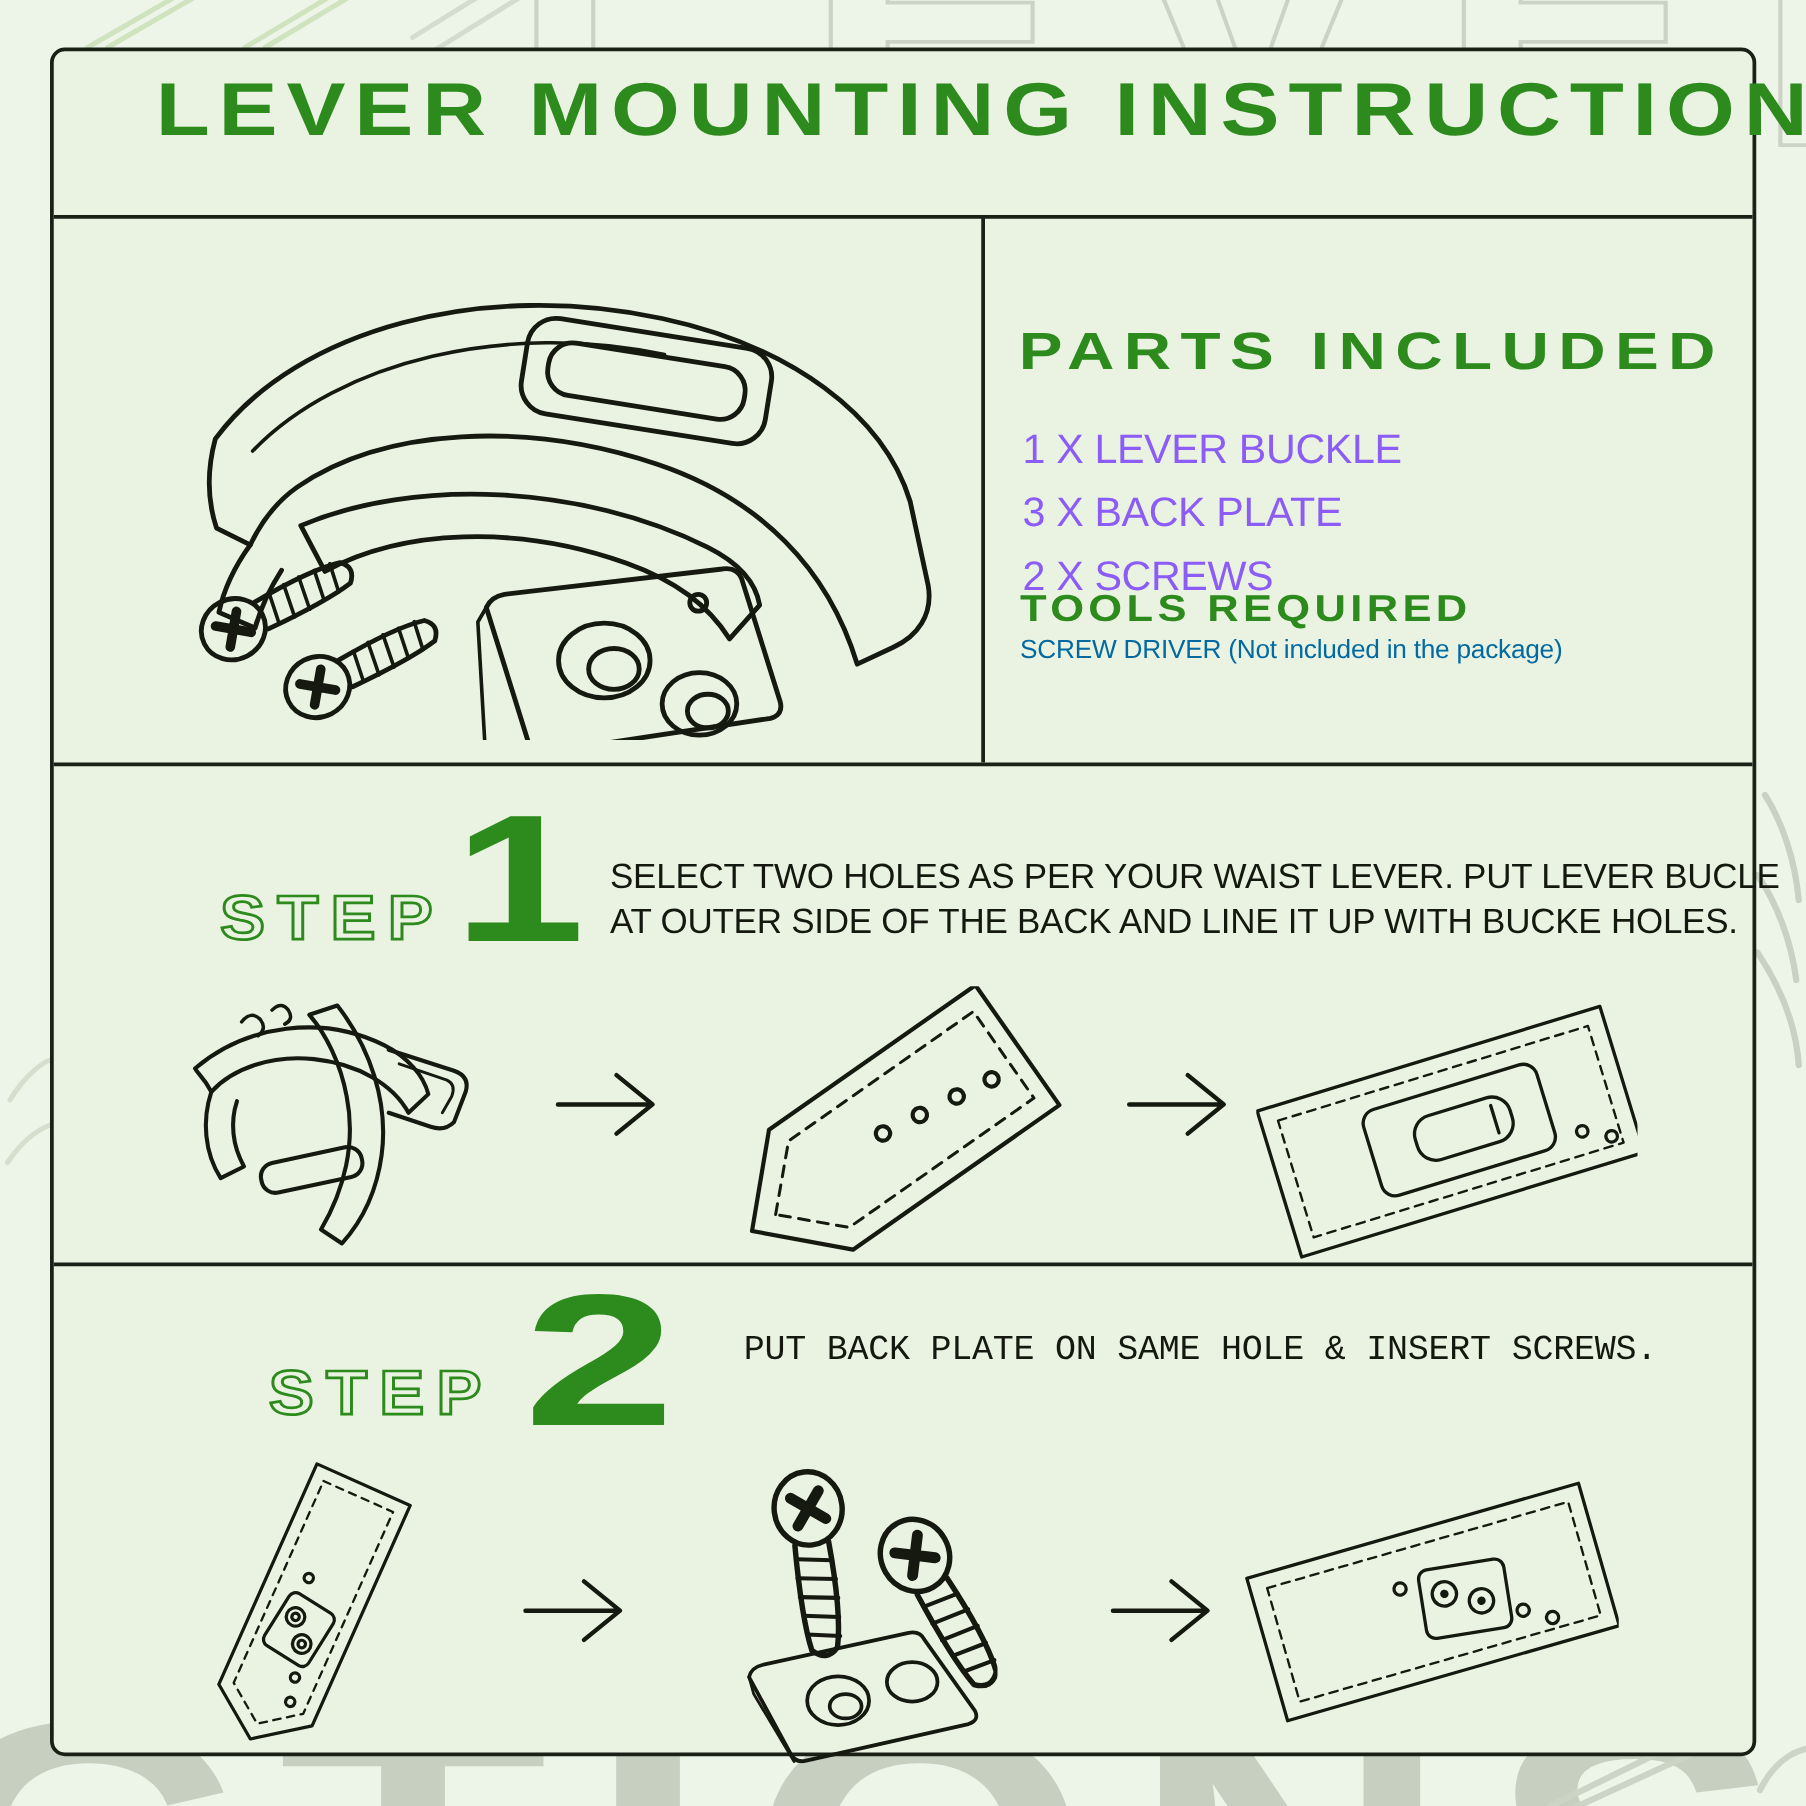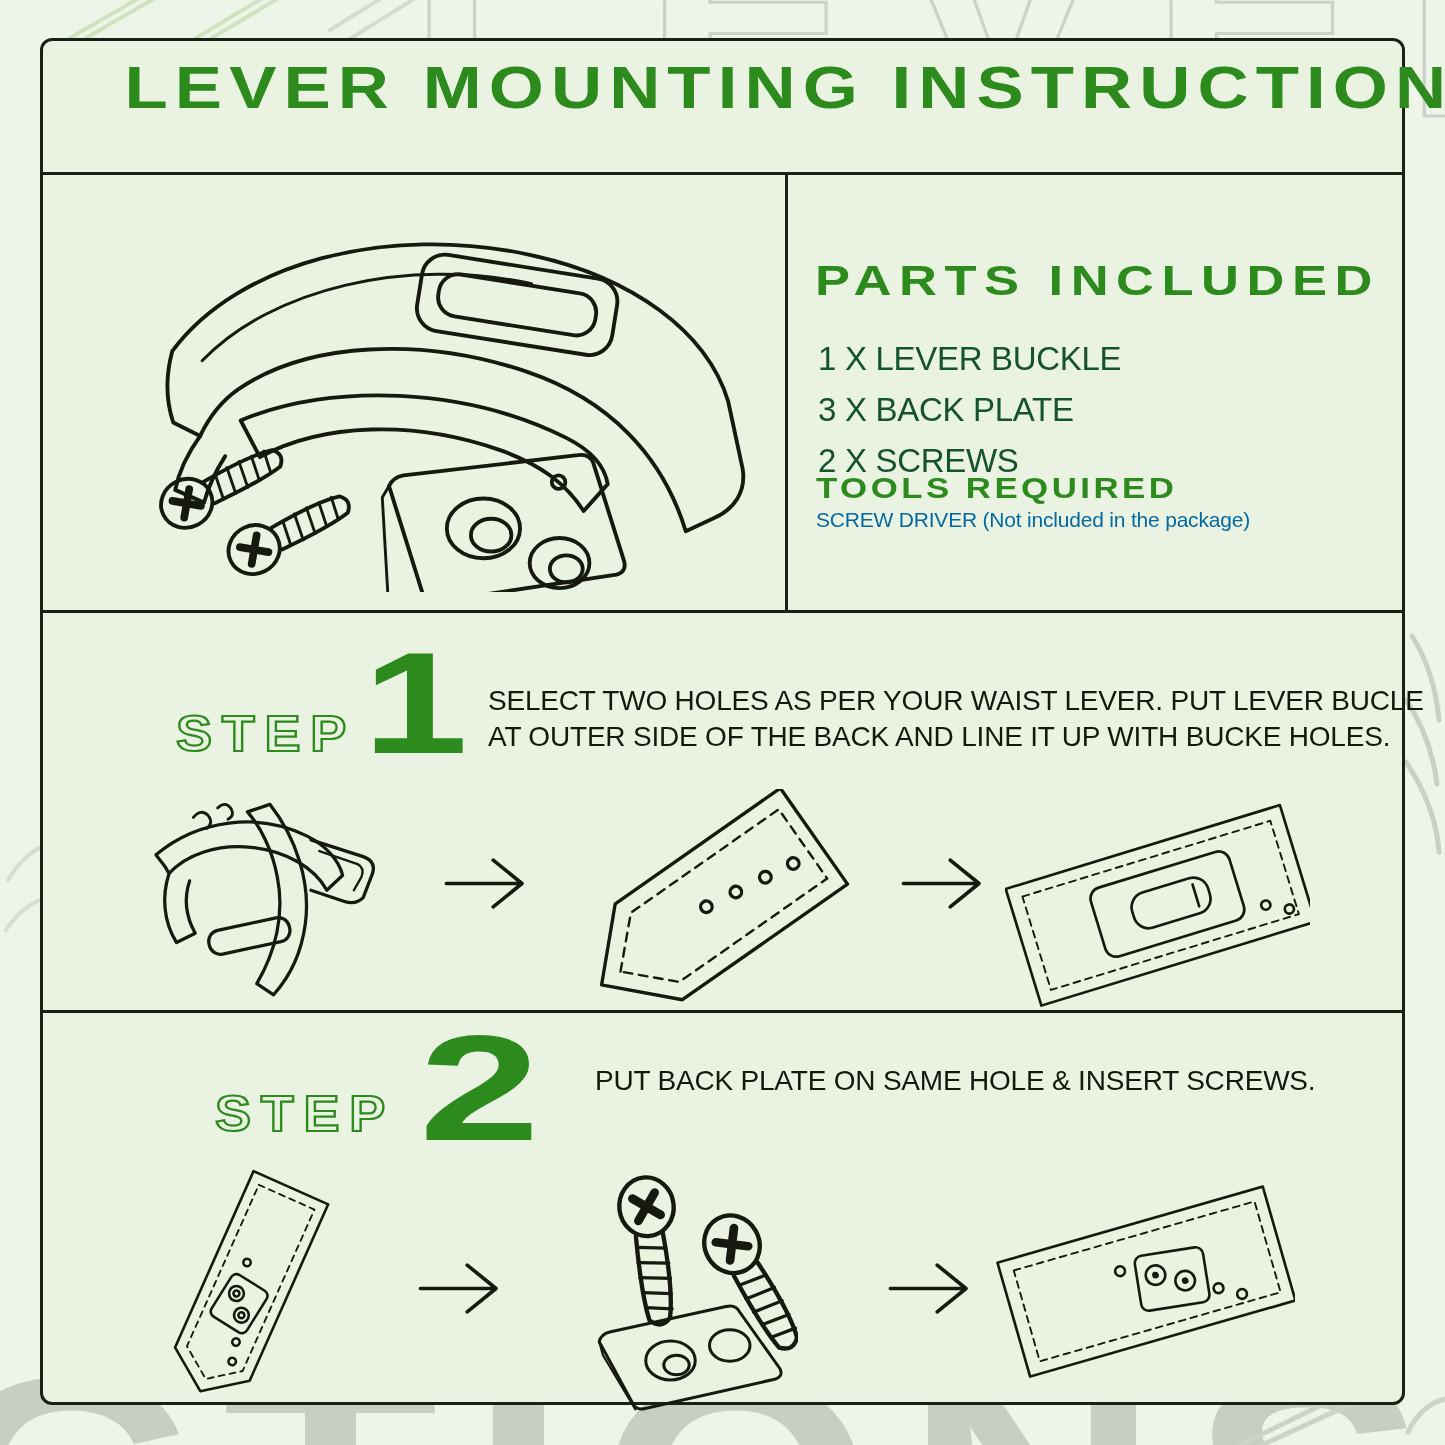--- a/index.html
+++ b/index.html
@@ -36,21 +36,21 @@
     font-size:60px;font-weight:700;letter-spacing:6px;color:#2d8a1d;
     transform:scaleX(1.18);transform-origin:center;white-space:nowrap;
   }
   
   .parts-illo{position:absolute;left:28px;top:156px;}
   .parts-heading{
     position:absolute;left:772px;top:216px;
     font-size:42px;font-weight:700;letter-spacing:6px;color:#2d8a1d;
     transform:scaleX(1.25);transform-origin:left top;white-space:nowrap;
   }
-  .parts-items{position:absolute;left:775px;top:292px;font-size:33px;line-height:51px;color:#14532d;letter-spacing:-0.3px;}
+  .parts-items{position:absolute;left:775px;top:292px;font-size:33px;line-height:51px;color:#8b5cf6;letter-spacing:-0.3px;}
   .tools-heading{
     position:absolute;left:773px;top:430px;
     font-size:30px;font-weight:700;letter-spacing:3px;color:#2d8a1d;
     transform:scaleX(1.16);transform-origin:left top;white-space:nowrap;
   }
   .tools-note{position:absolute;left:773px;top:467px;font-size:21px;color:#0369a1;letter-spacing:-0.2px;}
   
   .step-label{
     position:absolute;font-size:50px;font-weight:700;letter-spacing:9px;line-height:1;
     color:transparent;-webkit-text-stroke:2.2px #2d8a1d;
@@ -176,21 +176,21 @@
       <rect x="118" y="80" width="190" height="94" rx="15"></rect>
       <rect x="166" y="103" width="104" height="48" rx="20"></rect>
       <path d="M252,112 L252,142"></path>
       <circle cx="336" cy="166" r="6"></circle>
       <circle cx="364" cy="180" r="6"></circle>
     </g>
   </svg>
 
   <div class="step-label" style="left:172px;top:1048px;">STEP</div>
   <div class="step-num num2">2</div>
-  <div class="step-desc" style="left:552px;top:1022px;">
+  <div class="step-desc" style="left:552px;top:1022px;font-family:Liberation Mono, monospace;">
     <div>PUT BACK PLATE ON SAME HOLE &amp; INSERT SCREWS.</div>
   </div>
 
   <svg class="illo" style="left:105px;top:1128px;" width="195" height="245" viewBox="0 0 260 330">
     <g fill="none" stroke="#15190f" stroke-width="3.5" stroke-linecap="round" stroke-linejoin="round" transform="rotate(24 130 160)">
       <path d="M76,12 H186 V272 L131,312 L76,272 Z"></path>
       <path d="M90,26 H172 V264 L131,294 L90,264 Z" stroke-width="2.5" stroke-dasharray="8 7"></path>
       <g transform="rotate(8 131 182)">
           <rect x="103" y="150" width="56" height="66" rx="8"></rect>
         </g>

